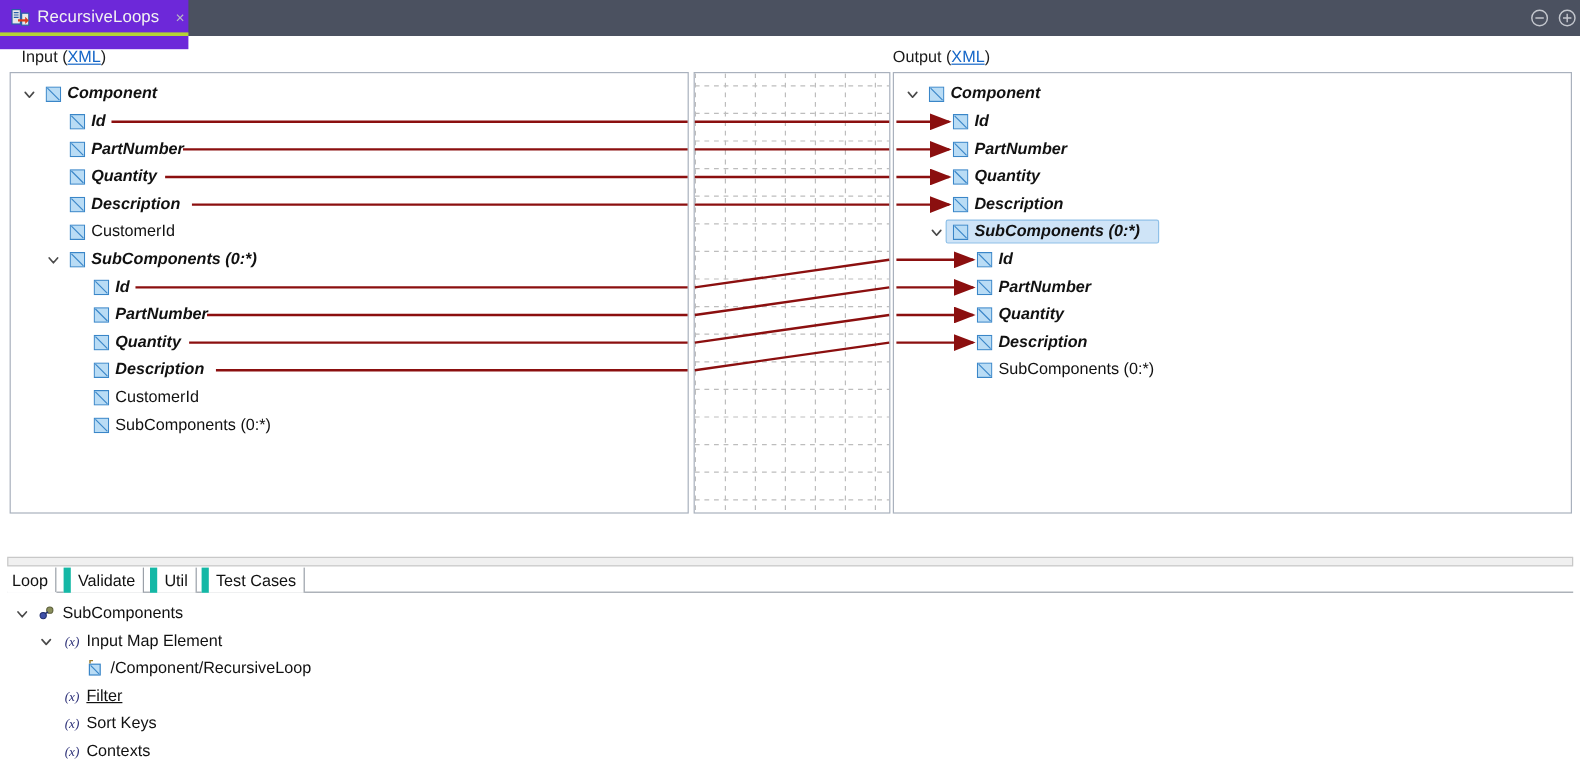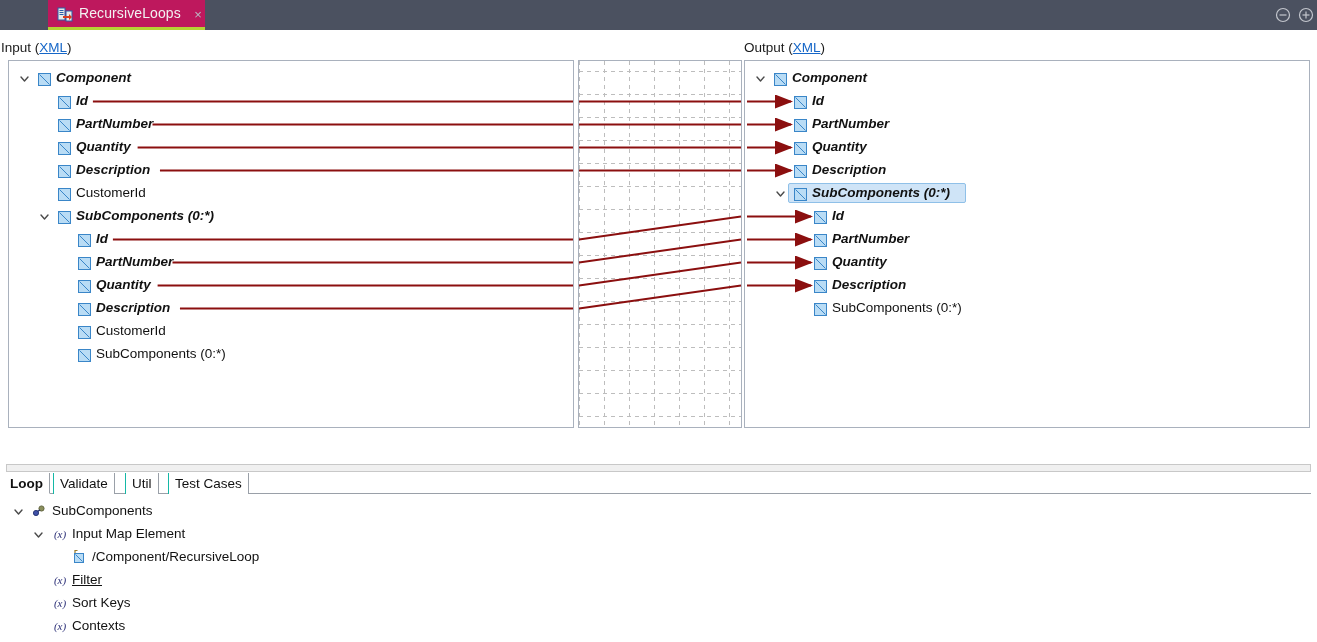--- a/index.html
+++ b/index.html
@@ -11,23 +11,22 @@
     overflow: hidden;
   }
   #app { position: relative; width: 1317px; height: 642px; background:#fff; }
 
   
   .titlebar {
     position: absolute; left:0; top:0; width:1317px; height:30px;
     background:#4b5160;
   }
   .tab-active {
-    position:absolute; left:0; top:0; width:157px; height:30px;
-    background:#be185d;
-    margin-left:48px;
+    position:absolute; left:0; top:0; width:157px; height:41px;
+    background:#6d28d9;
   }
   .tab-underline {
     position:absolute; left:0; top:27px; width:157px; height:3px;
     background:#b5d334;
   }
   .tab-icon {
     position:absolute; left:9px; top:7px; width:16px; height:16px;
   }
   .tab-label {
     position:absolute; left:31px; top:5px;
@@ -98,26 +97,26 @@
 
   
   .tabstrip {
     position:absolute; left:6px; top:473px; width:1305px; height:21px;
     border-bottom:1px solid #9aa0a8;
   }
   .btab {
     position:absolute; top:0; height:21px;
     font-size:13.5px; color:#111; line-height:21px;
     padding:0 6px; white-space:nowrap;
-    border-left:1px solid #14b8a6; border-right:1px solid #9aa0a8;
+    border-left:6px solid #14b8a6; border-right:1px solid #9aa0a8;
     background:#fff;
     cursor:pointer;
   }
   .btab.first { border-left:none; padding-left:4px; }
-  .btab.active { font-weight:bold; border-bottom:1px solid #fff; }
+  .btab.active { font-weight:normal; border-bottom:1px solid #fff; }
   .bicon { position:absolute; width:14px; height:14px; }
   .blbl  { position:absolute; font-size:13.5px; color:#111; white-space:nowrap; }
 </style>
 </head>
 <body>
 
 <div id="app">
 
   <div class="titlebar">
     <div class="tab-active">
@@ -144,21 +143,21 @@
     </div>
     <div class="win-btn" style="left:1295px;">
       <svg width="22" height="22" viewBox="0 0 22 22">
         <circle cx="11" cy="11" r="6.5" fill="none" stroke="#c3c6cd" stroke-width="1.2"></circle>
         <line x1="7.5" y1="11" x2="14.5" y2="11" stroke="#c3c6cd" stroke-width="1.2"></line>
         <line x1="11" y1="7.5" x2="11" y2="14.5" stroke="#c3c6cd" stroke-width="1.2"></line>
       </svg>
     </div>
   </div>
 
-  <div class="seclabel" style="left:1px; top:40px;">
+  <div class="seclabel" style="left:18px; top:40px;">
     <span>Input (</span><a href="#">XML</a><span>)</span>
   </div>
 
   <div class="seclabel" style="left:744px; top:40px;">
     <span>Output (</span><a href="#">XML</a><span>)</span>
   </div>
 
   <div class="panel panel-left">
     <div id="input-tree-host">
         <div class="twisty" style="left: 9px; top: 11px;">

